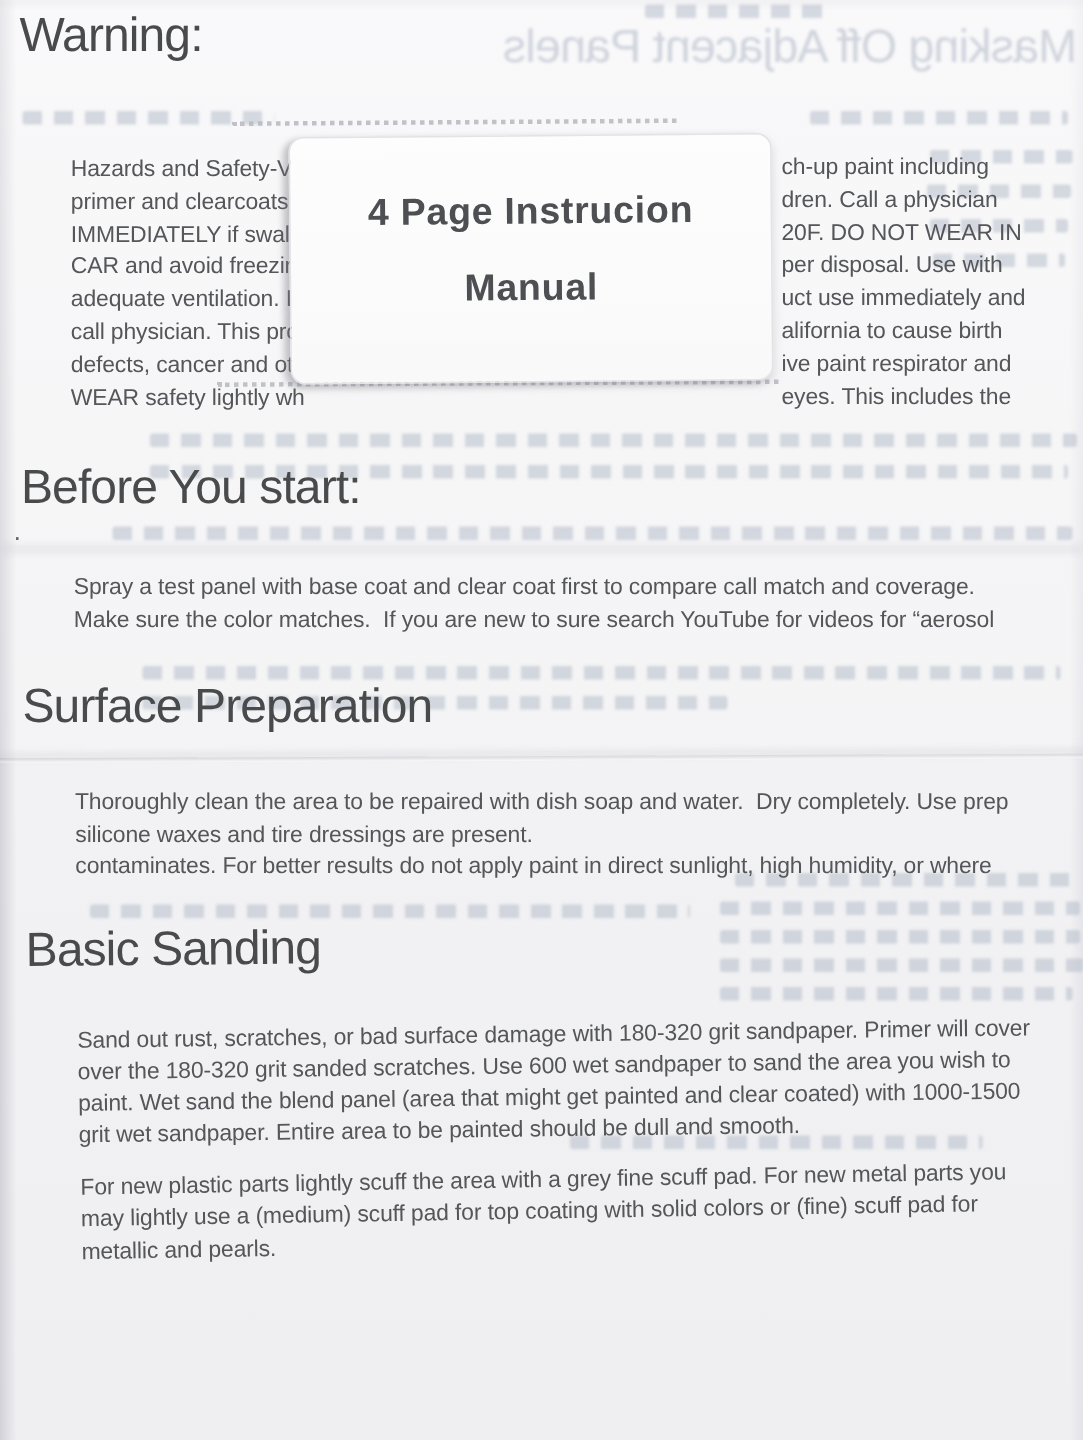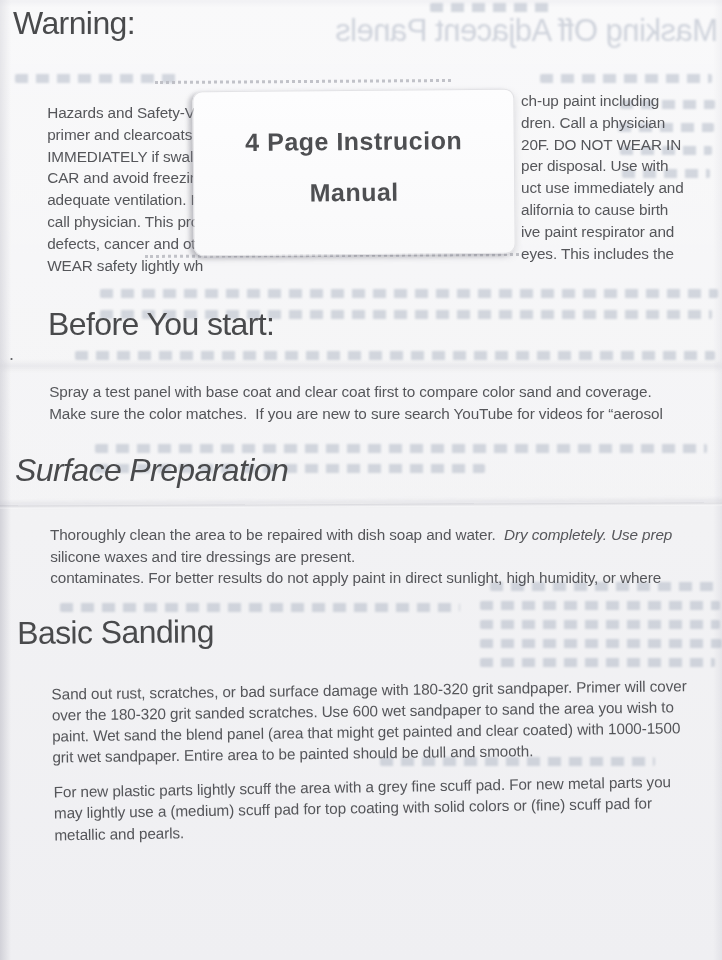--- a/index.html
+++ b/index.html
@@ -28,37 +28,37 @@
     font-size:31px; letter-spacing:-0.5px; white-space:nowrap;
     color:rgba(173,181,194,0.55); transform:scaleX(-1); filter:blur(1px); }
   .gs { position:absolute; height:9px; border-radius:2px; z-index:1;
     background:repeating-linear-gradient(90deg, rgba(174,182,196,0.50) 0 13px, rgba(174,182,196,0) 13px 21px);
     filter:blur(1.2px); }
 
   
   .hd { position:absolute; margin:0; z-index:3; font-weight:400;
     font-size:32px; line-height:1.1; letter-spacing:-0.6px; color:#494a4c; }
   #h-warning { left:13px; top:6px; }
-  #h-before  { left:14px; top:307px;margin-left:34px; }
-  #h-surface { left:15px; top:453px;font-style:italic; }
+  #h-before  { left:14px; top:307px; }
+  #h-surface { left:15px; top:453px; }
   #h-basic   { left:17px; top:616px; transform:rotate(-0.5deg); transform-origin:0 0; }
 
   
   .para { position:absolute; z-index:3; font-size:15.3px; letter-spacing:-0.1px; color:#55565a; }
   .para .pline { white-space:pre; }
   #p-warning { left:14px; top:86px; }
   #p-warning .wline { position:relative; height:21.8px; white-space:pre; }
-  #p-warning .wr { position:absolute; left:507px; top:6px; }
+  #p-warning .wr { position:absolute; left:507px; top:17px; }
   #p-before  { left:16px; top:365px; } #p-before .pline  { height:22px; }
   #p-surface { left:17px; top:508px; } #p-surface .pline { height:21.5px; }
   #p-basic   { left:18px; top:668px; transform:rotate(-0.75deg); transform-origin:0 0; }
   #p-basic .pline { height:21px; }
   #p-scuff   { left:20px; top:766px; transform:rotate(-0.95deg); transform-origin:0 0; }
   #p-scuff .pline { height:21.3px; }
-  .pi { font-style:italic; }
+  .pi { }
   .stray { position:absolute; left:9px; top:344px; z-index:3; font-size:18px; color:#66676a; }
 
   
   .perf { position:absolute; z-index:4; height:0; border-top:3px dotted rgba(183,184,191,0.85); }
   #perf-top    { left:155px; top:80px;  width:296px; transform:rotate(-0.4deg); }
   #perf-bottom { left:145px; top:254px; width:374px; transform:rotate(-0.3deg); }
   .sticker { position:absolute; left:193px; top:90px; width:320px; height:163px; z-index:5;
     background:linear-gradient(180deg, #fdfdfe 0%, #f9f9fa 100%);
     border:1px solid #e3e3e6; border-radius:10px;
     transform:rotate(-0.5deg);
@@ -140,21 +140,21 @@
   <div class="sticker">
     <div class="s1">4 Page Instrucion</div>
     <div class="s2">Manual</div>
   </div>
 
   <h1 class="hd" id="h-before">Before You start:</h1>
   <div class="stray">.</div>
   <div class="para" id="p-before">
 
   <div class="pline">
-        <span class="pt">Spray a test panel with base coat and clear coat first to compare color sand and coverage.</span><span class="pi"></span>
+        <span class="pt">Spray a test panel with base coat and clear coat first to compare call match and coverage.</span><span class="pi"></span>
       </div>
       <div class="pline">
         <span class="pt">Make sure the color matches.  If you are new to sure search YouTube for videos for “aerosol</span><span class="pi"></span>
       </div>
     </div>
 
   <h1 class="hd" id="h-surface">Surface Preparation</h1>
   <div class="para" id="p-surface">
 
   <div class="pline">

